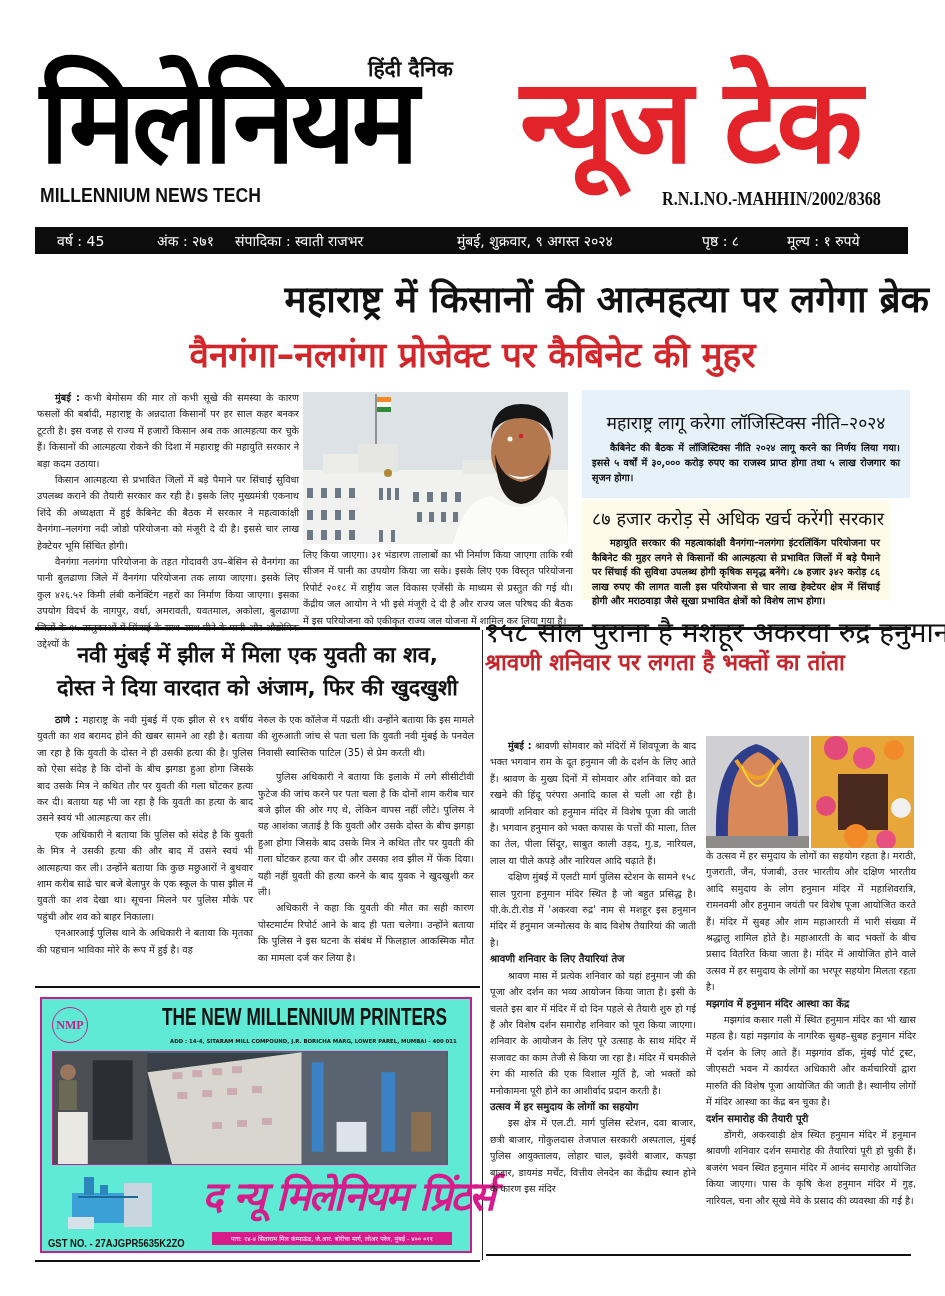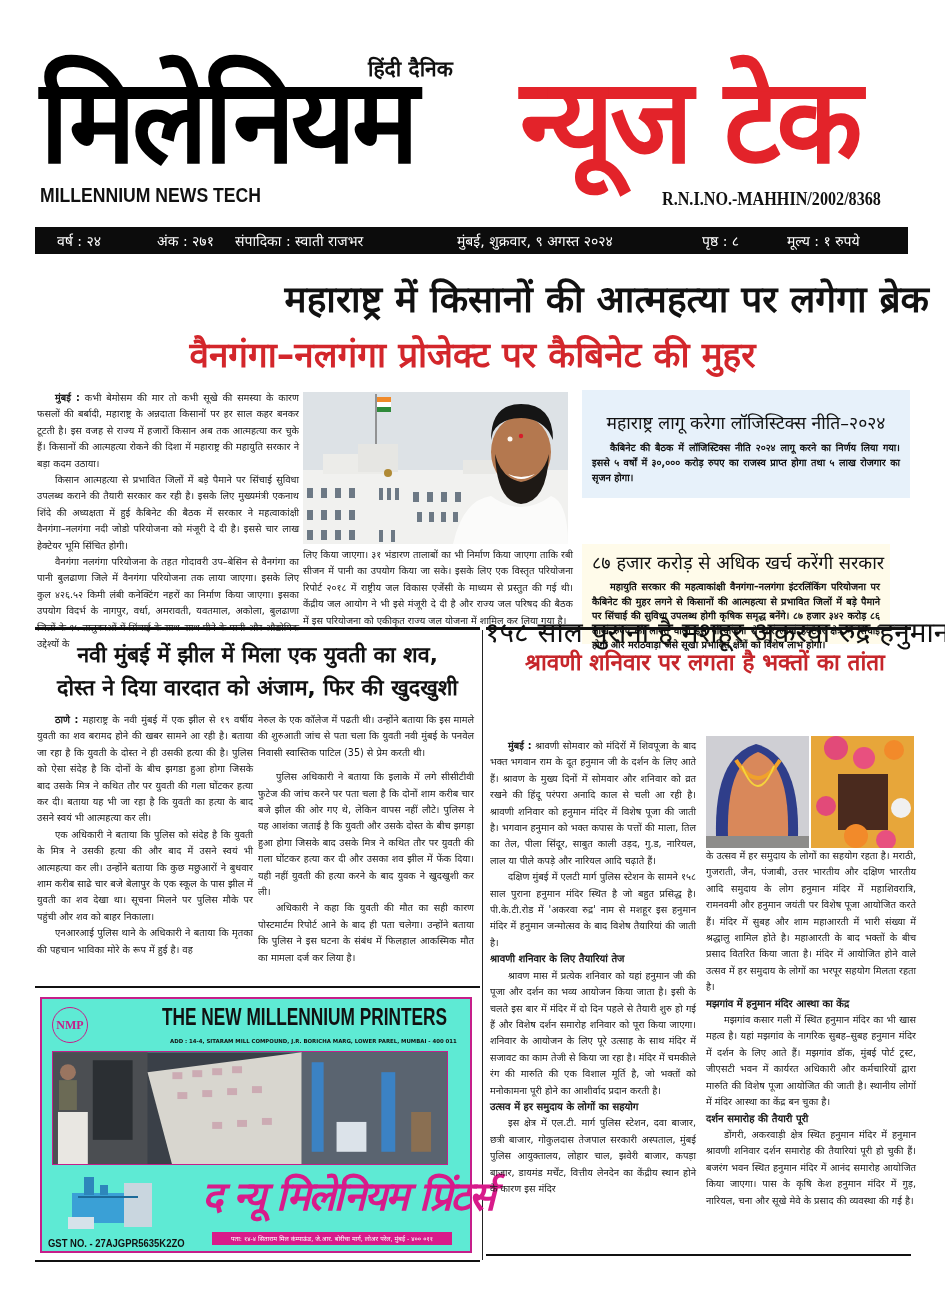--- a/index.html
+++ b/index.html
@@ -23,21 +23,21 @@
 
   .col-text { font-size: 9.6px; line-height: 16.4px; text-align: justify; color: #1a1a1a; }
   .col-text p { text-indent: 18px; }
   .col-text b { font-weight: bold; }
 
   .lead-col1 { left: 37px; top: 390px; width: 262px; }
   .lead-photo { left: 303px; top: 392px; width: 265px; height: 152px; background: linear-gradient(#dfe3e6, #c8cdd2); overflow: hidden; }
   .lead-col2 { left: 303px; top: 547px; width: 270px; }
 
   .box-blue { left: 582px; top: 390px; width: 328px; height: 108px; background: #e7f1fa; padding: 20px 10px; }
-  .box-cream { left: 582px; top: 500px; width: 308px; height: 100px; background: #fffbea; padding: 6px 10px; margin-top: 44px; }
+  .box-cream { left: 582px; top: 500px; width: 308px; height: 100px; background: #fffbea; padding: 6px 10px; }
   .box-title { font-size: 17.5px; text-align: center; white-space: nowrap; margin-bottom: 6px; }
   .box-body { font-size: 9.6px; font-weight: bold; line-height: 15px; text-align: justify; text-indent: 18px; }
 
   .rule { background: #111; height: 3px; }
 
   
   .s2-head { left: 35px; top: 638px; width: 445px; text-align: center; font-size: 21.5px; font-weight: bold; line-height: 33px; white-space: nowrap; }
   .s2-col1 { left: 37px; top: 712px; width: 216px; }
   .s2-col2 { left: 258px; top: 712px; width: 216px; }
 
@@ -46,39 +46,39 @@
   .ad-logo { left: 10px; top: 8px; width: 36px; height: 36px; border-radius: 50%; border: 1px solid #c61e8a; color: #c61e8a; font-size: 12px; font-weight: bold; display: flex; align-items: center; justify-content: center; font-family: "Liberation Serif", serif; }
   .ad-title { left: 120px; top: 4px; width: 300px; font-family: "Liberation Sans", sans-serif; font-weight: bold; font-size: 24px; white-space: nowrap; transform: scaleX(0.72); transform-origin: left; letter-spacing: 0px; }
   .ad-address { left: 128px; top: 39px; font-size: 5.4px; font-weight: bold; white-space: nowrap; }
   .ad-photos { left: 10px; top: 52px; width: 396px; height: 114px; border: 1.5px solid #c61e8a; display: flex; overflow: hidden; }
   .ad-machine { left: 22px; top: 176px; width: 100px; height: 58px; }
   .ad-hindi { left: 160px; top: 168px; font-size: 40px; font-weight: 900; color: #d81b8a; white-space: nowrap; font-style: italic; letter-spacing: -2px; }
   .ad-hindi-addr { left: 170px; top: 233px; width: 240px; height: 13px; background: #d81b8a; color: #fff; font-size: 6.3px; line-height: 13px; text-align: center; white-space: nowrap; }
 
   
   .s3-h1 { left: 485px; top: 612px; width: 440px; text-align: center; font-size: 28px; white-space: nowrap; }
-  .s3-h2 { left: 485px; top: 646px; width: 440px; text-align: center; font-size: 22.5px; font-weight: bold; color: #c6262b; white-space: nowrap; }
+  .s3-h2 { left: 485px; top: 646px; width: 440px; text-align: left; font-size: 22.5px; font-weight: bold; color: #c6262b; white-space: nowrap; }
   .s3-col1 { left: 490px; top: 738px; width: 206px; }
   .s3-photo { left: 706px; top: 736px; width: 208px; height: 112px; display: flex; gap: 2px; }
   .s3-col2 { left: 706px; top: 848px; width: 210px; }
   .subhead { font-weight: bold; text-align: left; text-indent: 0 !important; font-size: 10px; }
 
   .vrule { background: #222; width: 1px; }
 </style>
 </head>
 <body>
 
 <div class="abs mast-hindi-daily">हिंदी दैनिक</div>
 <div class="abs mast-title-black">मिलेनियम</div>
 <div class="abs mast-title-red">न्यूज टेक</div>
 <div class="abs mast-english">MILLENNIUM NEWS TECH</div>
 <div class="abs mast-rni">R.N.I.NO.-MAHHIN/2002/8368</div>
 
 <div class="abs infobar">
-  <span style="left:22px">वर्ष : २४</span>
+  <span style="left:22px">वर्ष : 45</span>
   <span style="left:122px">अंक : २७१</span>
   <span style="left:200px">संपादिका : स्वाती राजभर</span>
   <span style="left:422px">मुंबई, शुक्रवार, ९ अगस्त २०२४</span>
   <span style="left:667px">पृष्ठ : ८</span>
   <span style="left:752px">मूल्य : १ रुपये</span>
 </div>
 
 <div class="abs lead-h1">महाराष्ट्र में किसानों की आत्महत्या पर लगेगा ब्रेक</div>
 <div class="abs lead-h2">वैनगंगा–नलगंगा प्रोजेक्ट पर कैबिनेट की मुहर</div>
 

